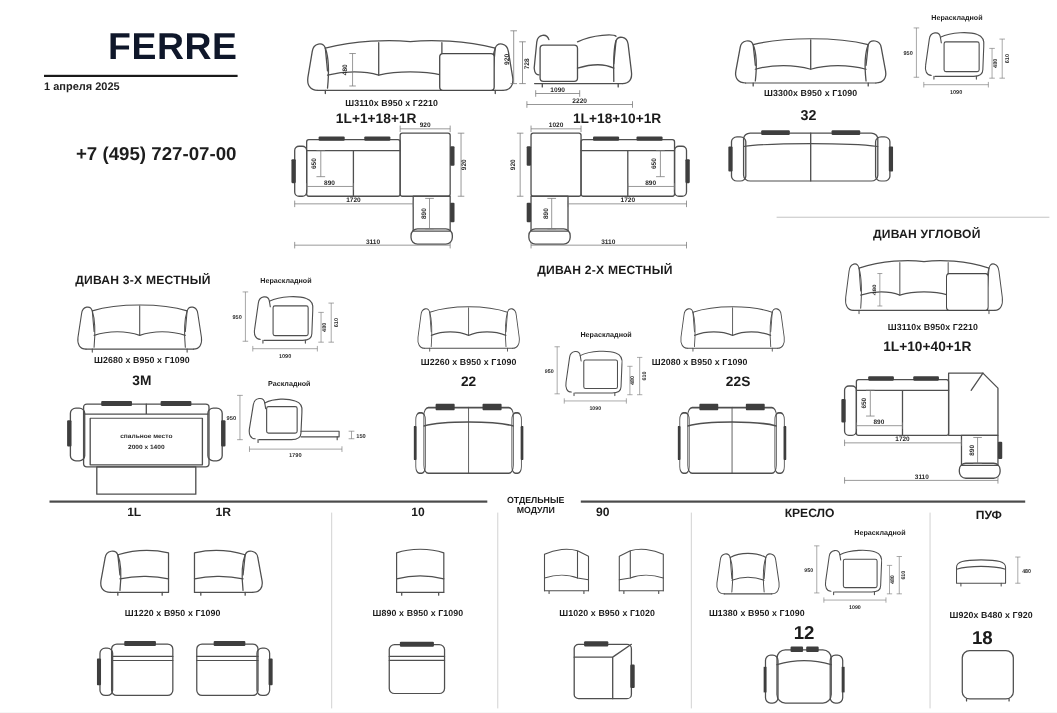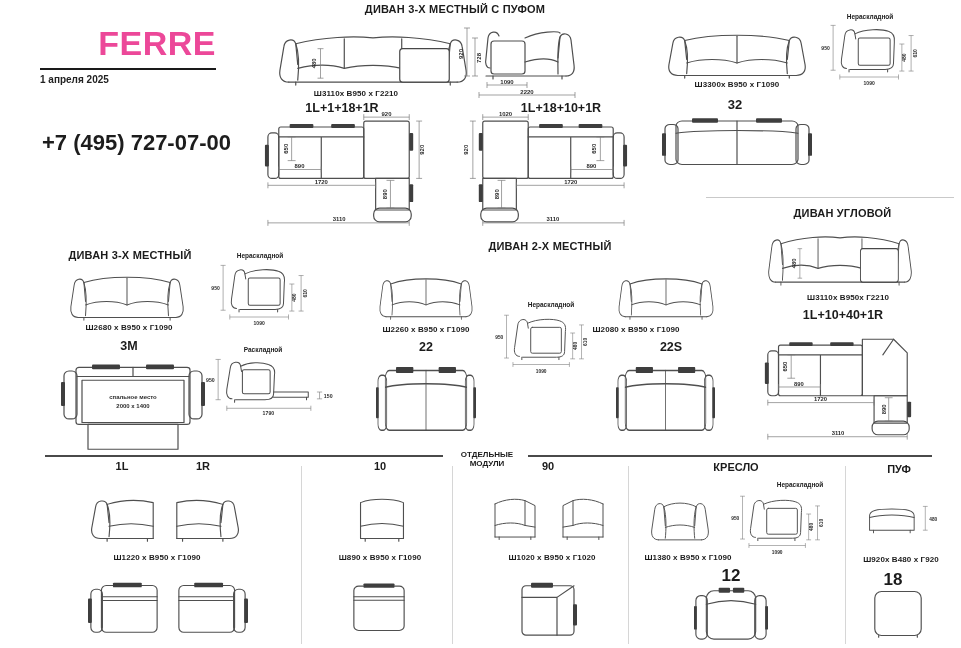--- a/index.html
+++ b/index.html
@@ -10,24 +10,24 @@
   .title{font-size:11px;letter-spacing:.2px}
   .cap{font-size:8px;letter-spacing:.1px}
   .code{font-size:12.5px}
   .code-sm{font-size:17px}
   .small{font-size:6.5px}
   .modlbl{font-size:11px}
   .rule{background:#1a1a1a}
   .thinline{background:#c9c9c9}
   .secline{background:#4a4a4a}
   .vdiv{background:#d6d6d6;width:1px}
-  .logo{font-size:34px;font-weight:bold;letter-spacing:.5px;text-align:right;color:#ec4899}
+  .logo{font-size:34px;font-weight:bold;letter-spacing:.5px;text-align:right;color:#0f172a}
   .date{font-size:10px;font-weight:bold;text-align:left;color:#222}
   .site{font-size:21px;color:#bdbdbd;text-align:center;font-weight:400}
-  .phone{font-size:22px;font-weight:bold;text-align:left;color:#1d1d1d}
+  .phone{font-size:17px;font-weight:bold;text-align:center;color:#1d1d1d}
   svg{display:block;overflow:visible}
   .ln{stroke:#4f4f4f;fill:none;stroke-width:1.2;stroke-linecap:round;stroke-linejoin:round}
   .lnf{stroke:#474747;fill:#ffffff;stroke-width:1.2;stroke-linejoin:round}
   .dk{fill:#3e3e3e;stroke:none}
   .dim{stroke:#787878;fill:none;stroke-width:.7}
   svg text{font-family:"Liberation Sans",sans-serif;font-size:6px;font-weight:600;fill:#2b2b2b}
 </style>
 </head>
 <body>
 
@@ -190,21 +190,20 @@
 </defs>
 </svg>
 
 <div class="page">
 
   <div class="abs logo" style="left:40px;top:24px;width:176px">FERRE</div>
   <div class="abs rule" style="left:40px;top:68px;width:176px;height:2px"></div>
   <div class="abs date" style="left:40px;top:74px;width:176px">1 апреля 2025</div>
   <div class="abs phone" style="left:42px;top:130px;width:200px">+7 (495) 727-07-00</div>
 
-  <div class="abs t title" style="left:320px;top:3px;width:270px">ДИВАН 3-Х МЕСТНЫЙ С ПУФОМ</div>
 
   <svg class="abs" style="left:271px;top:28px;width:204px;height:61px" viewBox="0 0 206 62" preserveAspectRatio="none">
     <use href="#front3sq"></use>
     <text transform="rotate(-90 45 36)" x="45" y="36" text-anchor="middle">480</text>
   </svg>
   <div class="abs t cap" style="left:296px;top:90px;width:120px">Ш3110х В950 х Г2210</div>
   <div class="abs t code" style="left:282px;top:102px;width:120px">1L+1+18+1R</div>
 
   <svg class="abs" style="left:260px;top:111px;width:170px;height:118px" viewBox="0 0 172 119">
     <g class="ln">

